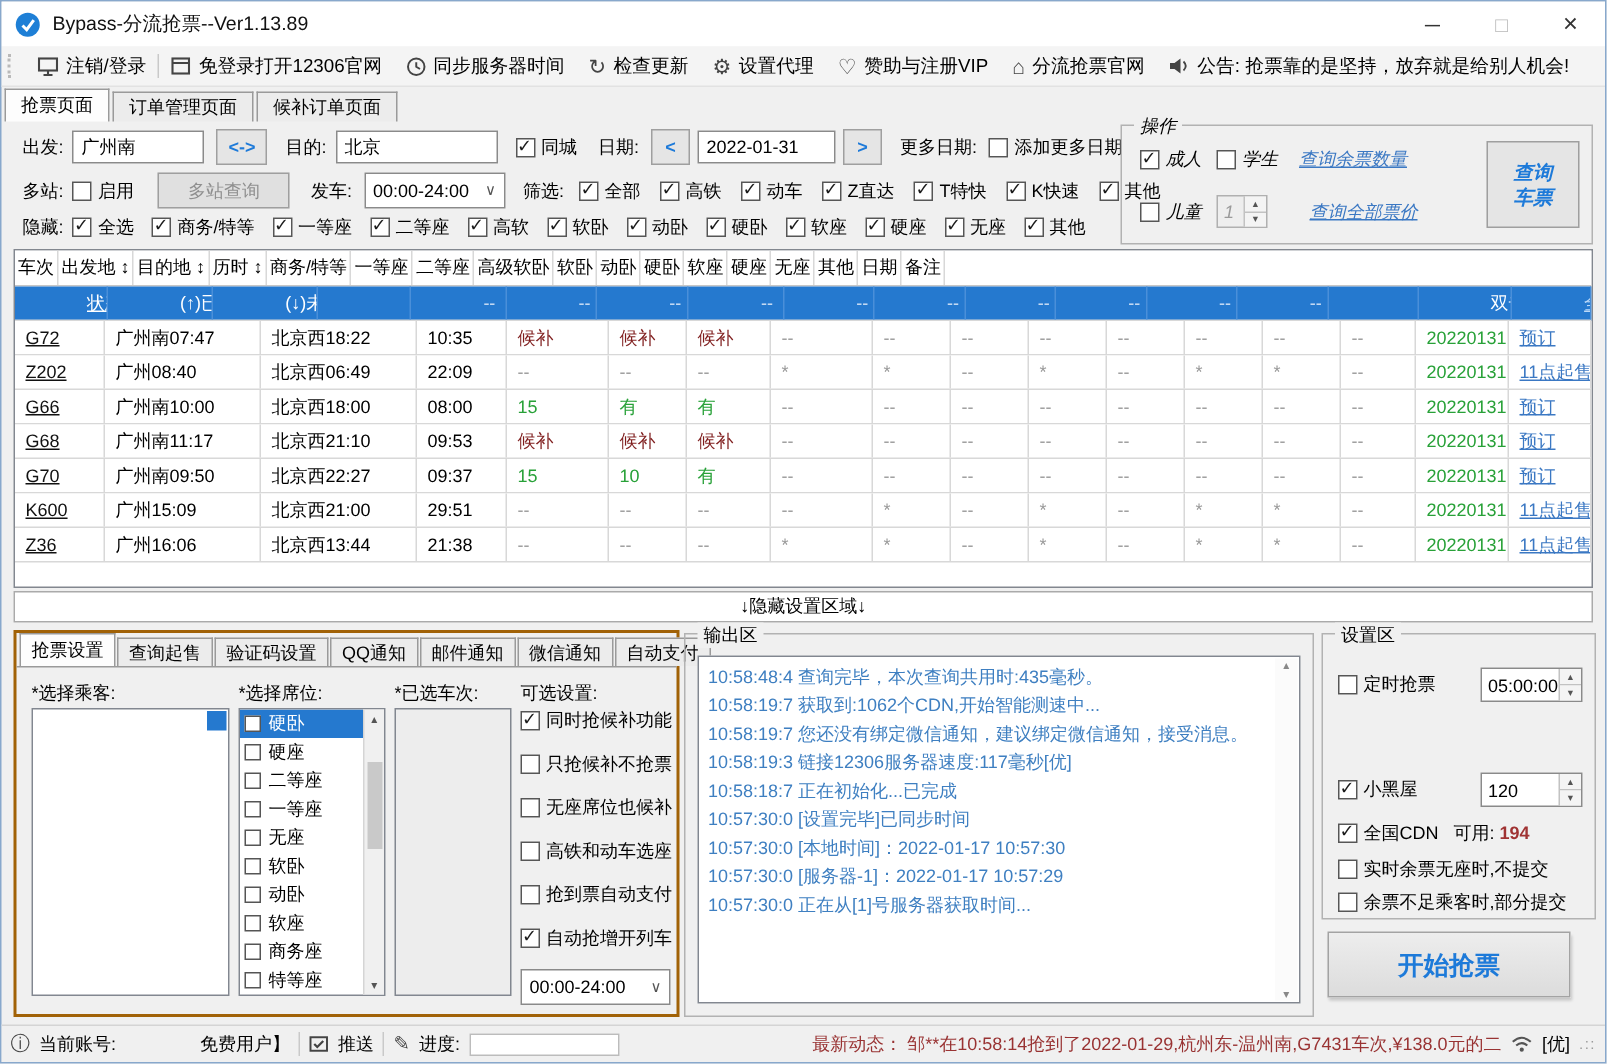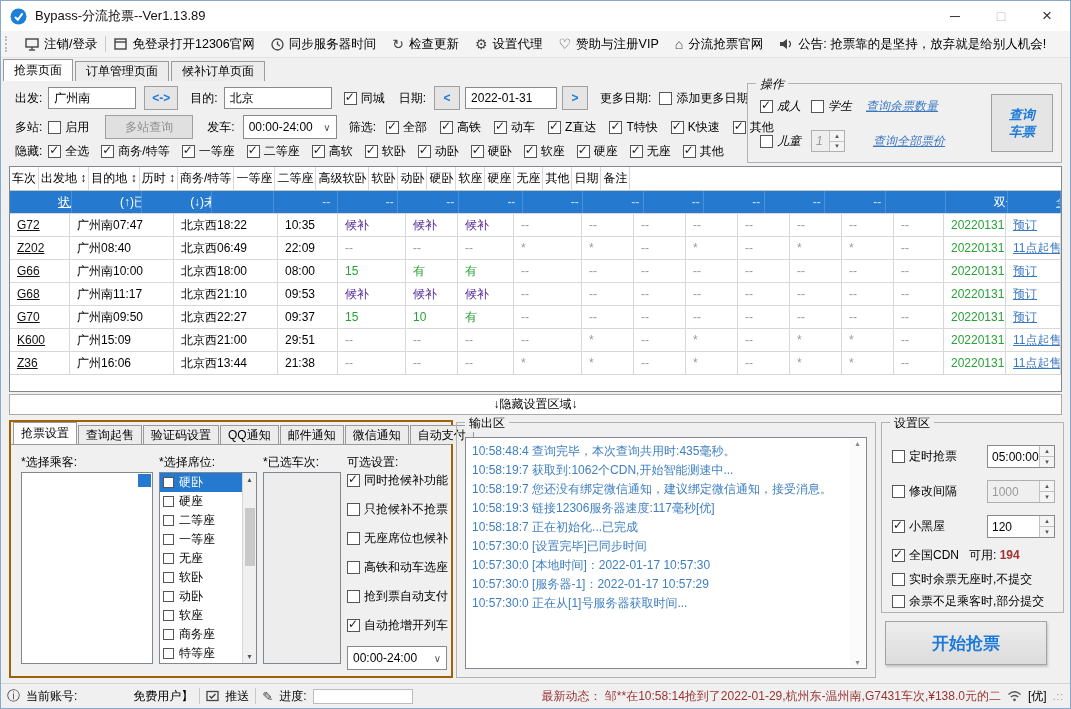--- a/index.html
+++ b/index.html
@@ -60,21 +60,21 @@
   .tcell { border-right:1px solid #d8d8d8; display:flex; align-items:center; padding:0 4px 0 7px; overflow:hidden; white-space:nowrap; }
   .trow.head .tcell { justify-content:center; padding:0 2px; }
   .c0{width:60px;} .c1{width:104px;} .c2{width:104px;} .c3{width:60px;} .c4{width:68px;}
   .c5{width:52px;} .c6{width:56px;} .c7{width:68px;} .c8{width:52px;} .c9{width:52px;}
   .c10{width:52px;} .c11{width:52px;} .c12{width:52px;} .c13{width:52px;} .c14{width:50px;}
   .c15{width:62px;} .c16{flex:1;}
   .trow.selected { background:#2579cf; color:#fff; }
   .trow.selected .tcell { border-right-color:#4a8fd9;margin-left:41px; }
   .train-link { color:#111; text-decoration:underline; }
   .book-link { color:#3b78c3; text-decoration:underline; }
-  .v-waitlist { color:#4c1d95; }
+  .v-waitlist { color:#7f1d1d; }
   .v-avail { color:#28a138; }
   .v-none { color:#9a9a9a; }
   .trow.selected .v-none { color:#cfe0f5; }
   .trow.selected .train-link { color:#fff; }
   .trow.selected .book-link { color:#bcd9f8; }
 
   
   .hide-bar { position:absolute; top:393px; left:8px; right:8px; height:21px; background:#fff; border:1px solid #aaa; display:flex; align-items:center; justify-content:center; }
 
   
@@ -1004,33 +1004,20 @@
         <span>定时抢票</span>
       </span>
       <span class="spinner">
         <span class="v">05:00:00</span>
         <span class="spin-btns">
             <span>▴</span>
             <span>▾</span>
           </span>
       </span>
     </div>
-    <div class="sa-row" style="top:57px;">
-      <span class="cb">
-        <span class="box"></span>
-        <span>修改间隔</span>
-      </span>
-      <span class="spinner disabled">
-        <span class="v">1000</span>
-        <span class="spin-btns">
-            <span>▴</span>
-            <span>▾</span>
-          </span>
-      </span>
-    </div>
     <div class="sa-row" style="top:92px;">
       <span class="cb checked">
         <span class="box"></span>
         <span>小黑屋</span>
       </span>
       <span class="spinner">
         <span class="v">120</span>
         <span class="spin-btns">
             <span>▴</span>
             <span>▾</span>

